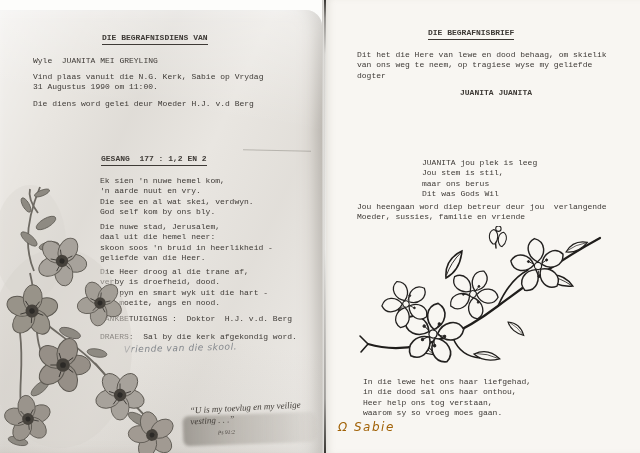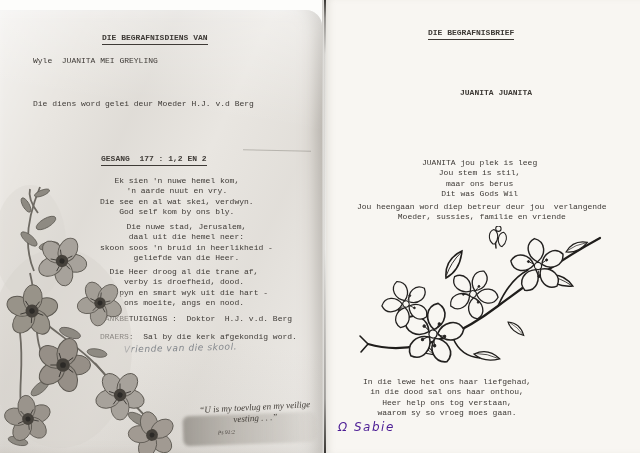--- a/index.html
+++ b/index.html
@@ -1,18 +1,18 @@
 <!DOCTYPE html>
 <html><head>
 <meta charset="utf-8">
 <style>
   html,body{margin:0;padding:0;}
   body{width:640px;height:453px;background:#fdfdfb;overflow:hidden;position:relative;
        font-family:"Liberation Sans",sans-serif;}
-  .scan{position:absolute;inset:0;text-align:center;}
+  .scan{position:absolute;inset:0;}
   .page{position:absolute;}
   .page-left{left:0;top:10px;width:322px;height:443px;background:#e9e6e1;
              border-top-right-radius:16px;
              box-shadow:inset -14px 0 18px -10px rgba(120,114,106,.55), inset 0 8px 14px -8px rgba(255,255,255,.9);}
   .tex{position:absolute;pointer-events:none;}
   .tex1{left:0;top:0;width:322px;height:443px;
         background:linear-gradient(115deg,rgba(255,255,255,.5) 0%,rgba(255,255,255,0) 18%,rgba(140,134,126,.10) 34%,rgba(255,255,255,0) 52%,rgba(140,134,126,.08) 70%,rgba(255,255,255,.25) 100%);}
   .tex2{left:0;top:0;width:322px;height:443px;
         background:linear-gradient(8deg,rgba(120,114,106,.10),rgba(255,255,255,0) 30%,rgba(255,255,255,0) 75%,rgba(255,255,255,.4));}
   .crease{position:absolute;left:243px;top:150px;width:68px;height:1px;background:rgba(100,96,90,.35);transform:rotate(1.2deg);}
@@ -22,21 +22,21 @@
             background:linear-gradient(90deg,rgba(130,124,116,.40),rgba(255,255,255,0));}
   .edge-line{position:absolute;left:324px;top:0;width:2px;height:453px;
              background:linear-gradient(180deg,#3a3834 0%,rgba(70,66,62,.55) 4%,rgba(120,114,106,.18) 12%,rgba(120,114,106,.10) 55%,rgba(70,66,62,.45) 88%,#3a3834 100%);}
   .t{position:absolute;font-family:"Liberation Mono","DejaVu Sans Mono",monospace;
      font-size:8px;line-height:10.3px;color:#3e3a36;white-space:pre-wrap;}
   .b{font-weight:bold;}
   .u{border-bottom:1px solid #3e3a36;padding-bottom:1px;}
   .hand{position:absolute;font-family:"DejaVu Sans",sans-serif;font-style:italic;
         color:#84888d;white-space:pre-wrap;}
   .hand-note{left:124px;top:343px;font-size:9px;letter-spacing:.6px;transform:rotate(-1.5deg);}
-  .hand-sig{left:338px;top:420px;font-size:12px;letter-spacing:1.5px;color:#4c1d95;}
+  .hand-sig{left:338px;top:420px;font-size:12px;letter-spacing:1.5px;color:#a16207;}
   .smudge{position:absolute;left:183px;top:414px;width:133px;height:30px;border-radius:6px;
           transform:rotate(-2deg);
           background:linear-gradient(90deg,rgba(110,105,97,.55),rgba(140,134,125,.40) 40%,rgba(160,155,147,.30) 75%,rgba(180,176,168,.15));
           filter:blur(1.5px);}
   .quote{position:absolute;left:190px;top:402px;width:130px;transform:rotate(-3deg);
          font-family:"Liberation Serif",serif;font-style:italic;font-size:9px;line-height:10.5px;
          color:#45403b;white-space:pre-wrap;}
   .quote-ref{position:absolute;left:218px;top:429px;transform:rotate(-3deg);
              font-family:"Liberation Serif",serif;font-style:italic;font-size:5.5px;color:#4a4540;}
   svg{position:absolute;}
@@ -47,20 +47,22 @@
 <div class="scan">
 
   <div class="page page-left">
     <div class="tex tex1"></div>
     <div class="tex tex2"></div>
   </div>
   <div class="crease"></div>
 
   <div class="t b u" style="left:102px;top:33px">DIE BEGRAFNISDIENS VAN</div>
   <div class="t" style="left:33px;top:56px">Wyle  JUANITA MEI GREYLING</div>
+  <div class="t" style="left:33px;top:72px">Vind plaas vanuit die N.G. Kerk, Sabie op Vrydag
+31 Augustus 1990 om 11:00.</div>
   <div class="t" style="left:33px;top:99px">Die diens word gelei deur Moeder H.J. v.d Berg</div>
 
   <div class="t b u" style="left:101px;top:154px">GESANG  177 : 1,2 EN 2</div>
   <div class="t" style="left:100px;top:222px">Die nuwe stad, Jerusalem,
 daal uit die hemel neer:
 skoon soos 'n bruid in heerlikheid -
 geliefde van die Heer.</div>
   <div class="t" style="left:100px;top:176px">Ek sien 'n nuwe hemel kom,
 'n aarde nuut en vry.
 Die see en al wat skei, verdwyn.
@@ -224,20 +226,23 @@
   <div class="quote">“U is my toevlug en my veilige
 vesting . . .”</div>
   <div class="quote-ref">Ps 91:2</div>
 
   <div class="gap-edge"></div>
   <div class="edge-line"></div>
 
   <div class="page page-right"></div>
 
   <div class="t b u" style="left:428px;top:28px">DIE BEGRAFNISBRIEF</div>
+  <div class="t" style="left:357px;top:50px">Dit het die Here van lewe en dood behaag, om skielik
+van ons weg te neem, op tragiese wyse my geliefde
+dogter</div>
   <div class="t b" style="left:460px;top:88px">JUANITA JUANITA</div>
   <div class="t" style="left:357px;top:202px">Jou heengaan word diep betreur deur jou  verlangende
 Moeder, sussies, familie en vriende</div>
   <div class="t" style="left:422px;top:158px">JUANITA jou plek is leeg
 Jou stem is stil,
 maar ons berus
 Dit was Gods Wil</div>
 
   <svg style="left:358px;top:226px" width="245" height="155" viewBox="0 0 245 155">
     <g stroke="#1f1d1b" stroke-width="2.2" fill="none" stroke-linecap="round">

